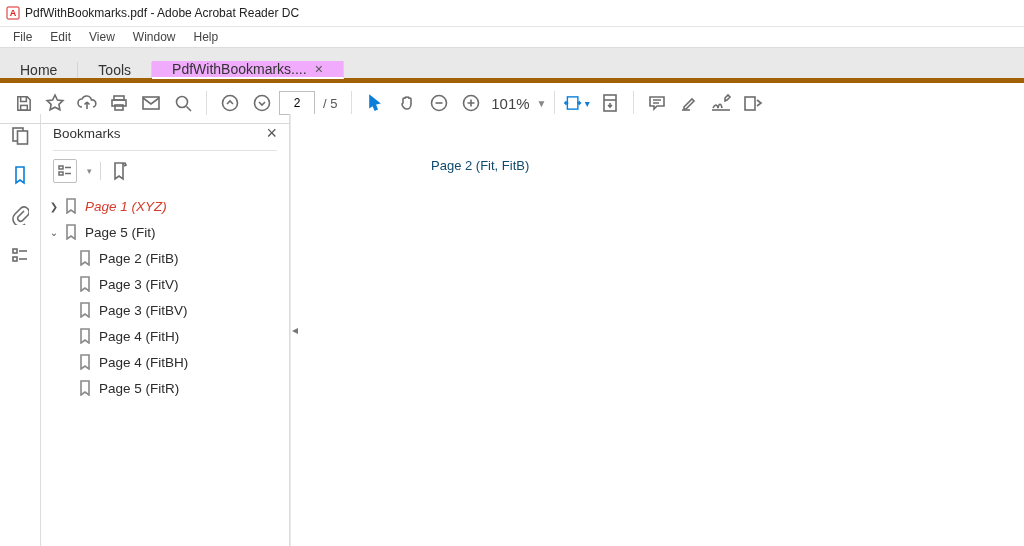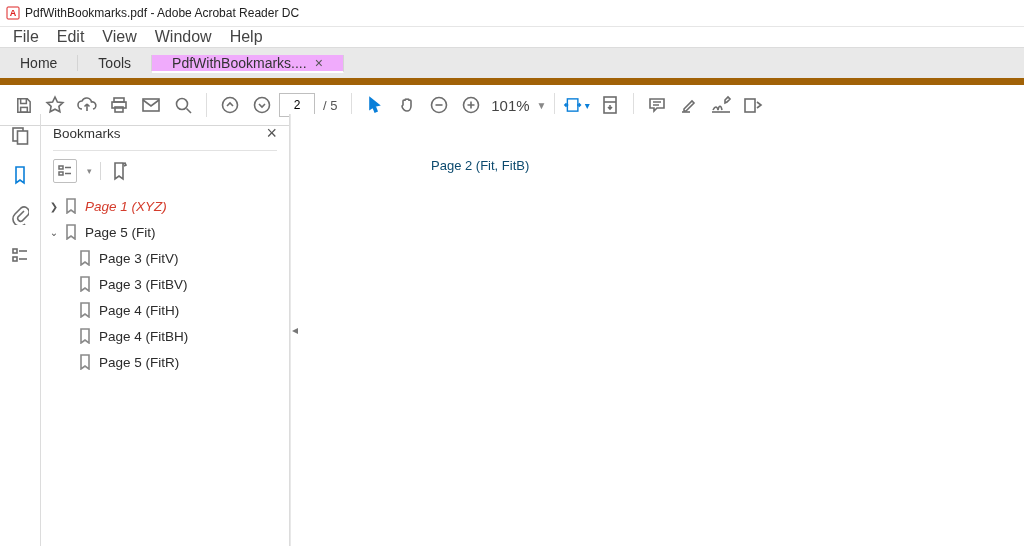--- a/index.html
+++ b/index.html
@@ -16,25 +16,25 @@
     background:#fff;}
   svg{display:block}
 
   
   .titlebar{height:22px;display:flex;align-items:center;padding:2px 6px;border-bottom:1px solid #e6e6e6;}
   .titlebar .app-icon{width:14px;height:14px;margin-right:5px;}
   .title-text{font-size:12px;color:#222}
 
   
   .menubar{height:20px;display:flex;align-items:center;padding:0 4px;border-bottom:1px solid var(--ui-border);}
-  .menubar span{padding:1px 9px;font-size:16px;color:#444;cursor:default}
-
-  
-  .tabstrip{height:30px;background:var(--ui-tab-bg);border-bottom:7px solid #a16207;
-    display:flex;align-items:center}
+  .menubar span{padding:1px 9px;font-size:12px;color:#444;cursor:default}
+
+  
+  .tabstrip{height:30px;background:var(--ui-tab-bg);border-bottom:5px solid #a16207;
+    display:flex;align-items:flex-end}
   .tab{display:flex;align-items:center;padding:0 20px;font-size:14px;color:#333;border-right:1px solid #d4d4d4;cursor:default}
   .tab.active{background:#f0abfc;border-bottom:2px solid #fff;margin-bottom:-1px}
   .tab .tab-label{white-space:nowrap}
   .tab .close{margin-left:8px;font-size:14px;color:#555;}
 
   
   .toolbar{height:40px;background:#fff;border-bottom:1px solid #d7d7d7;
     display:flex;align-items:center;padding:0 8px;gap:2px}
   .tbtn{width:30px;height:30px;display:flex;align-items:center;justify-content:center;border-radius:3px;cursor:default}
   .tbtn svg{stroke:var(--ui-grey);fill:none;stroke-width:1.6}
@@ -312,20 +312,29 @@
           </span>
         <span class="lbl">Page 5 (Fit)</span>
       </div>
       <div class="row indent1">
         <span class="chev blank">·</span>
         <span class="bm-icon">
             <svg width="12" height="16" viewBox="0 0 12 16">
               <path d="M2 1h8v14l-4-3-4 3z"></path>
             </svg>
           </span>
+        <span class="lbl">Page 2 (FitB)</span>
+      </div>
+      <div class="row indent1">
+        <span class="chev blank">·</span>
+        <span class="bm-icon">
+            <svg width="12" height="16" viewBox="0 0 12 16">
+              <path d="M2 1h8v14l-4-3-4 3z"></path>
+            </svg>
+          </span>
         <span class="lbl">Page 3 (FitV)</span>
       </div>
       <div class="row indent1">
         <span class="chev blank">·</span>
         <span class="bm-icon">
             <svg width="12" height="16" viewBox="0 0 12 16">
               <path d="M2 1h8v14l-4-3-4 3z"></path>
             </svg>
           </span>
         <span class="lbl">Page 3 (FitBV)</span>

